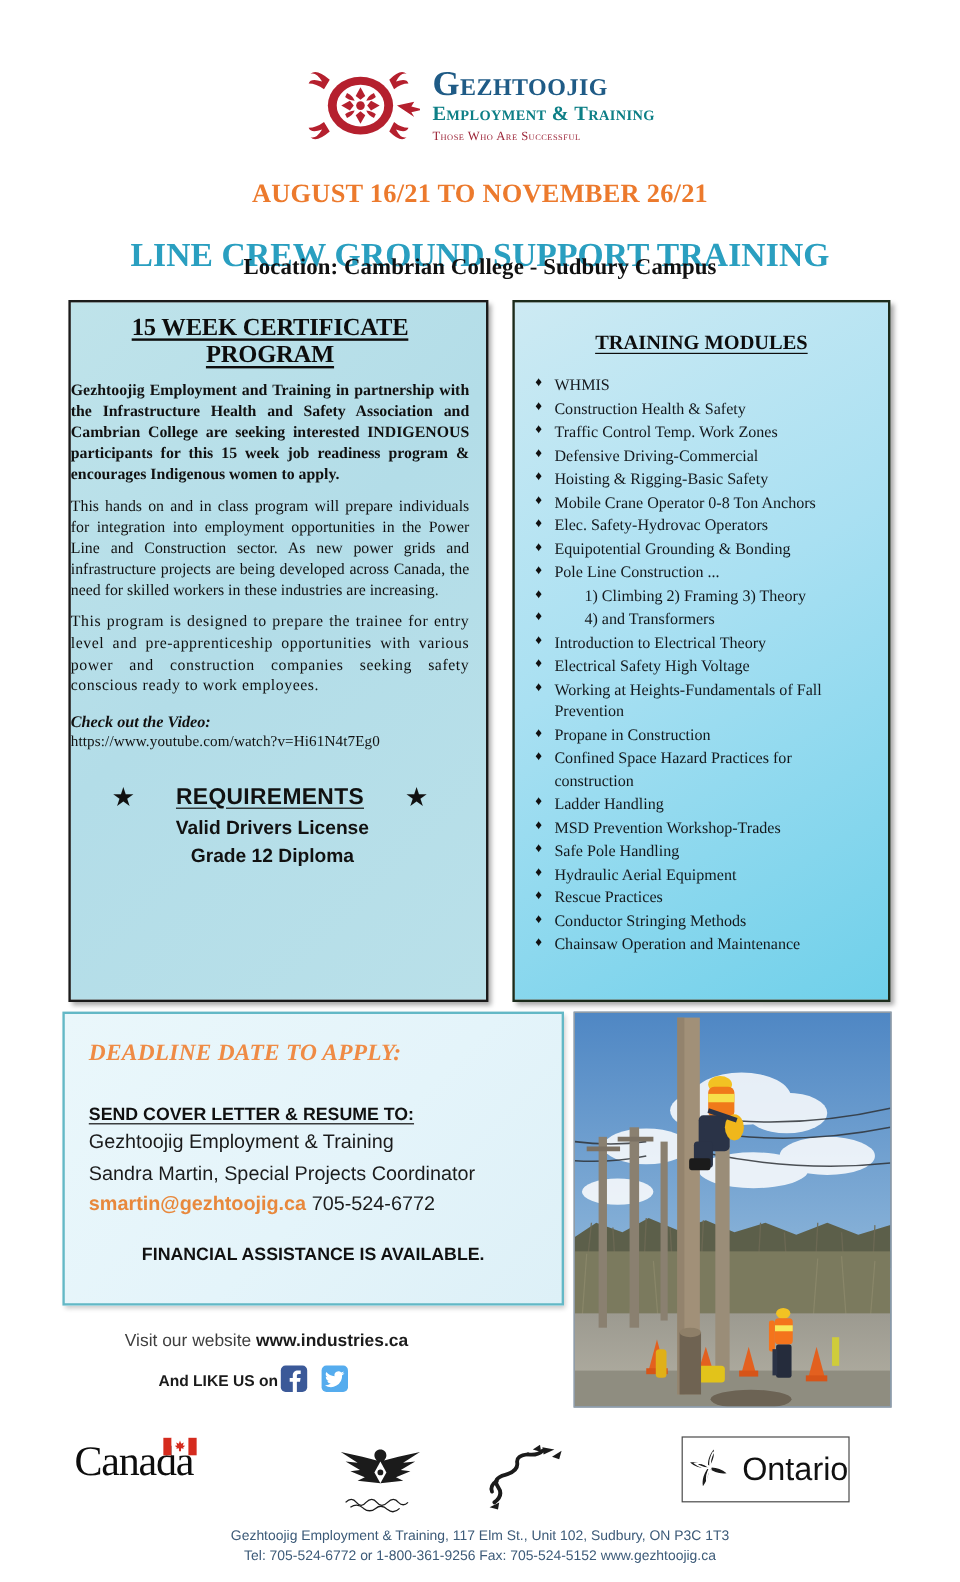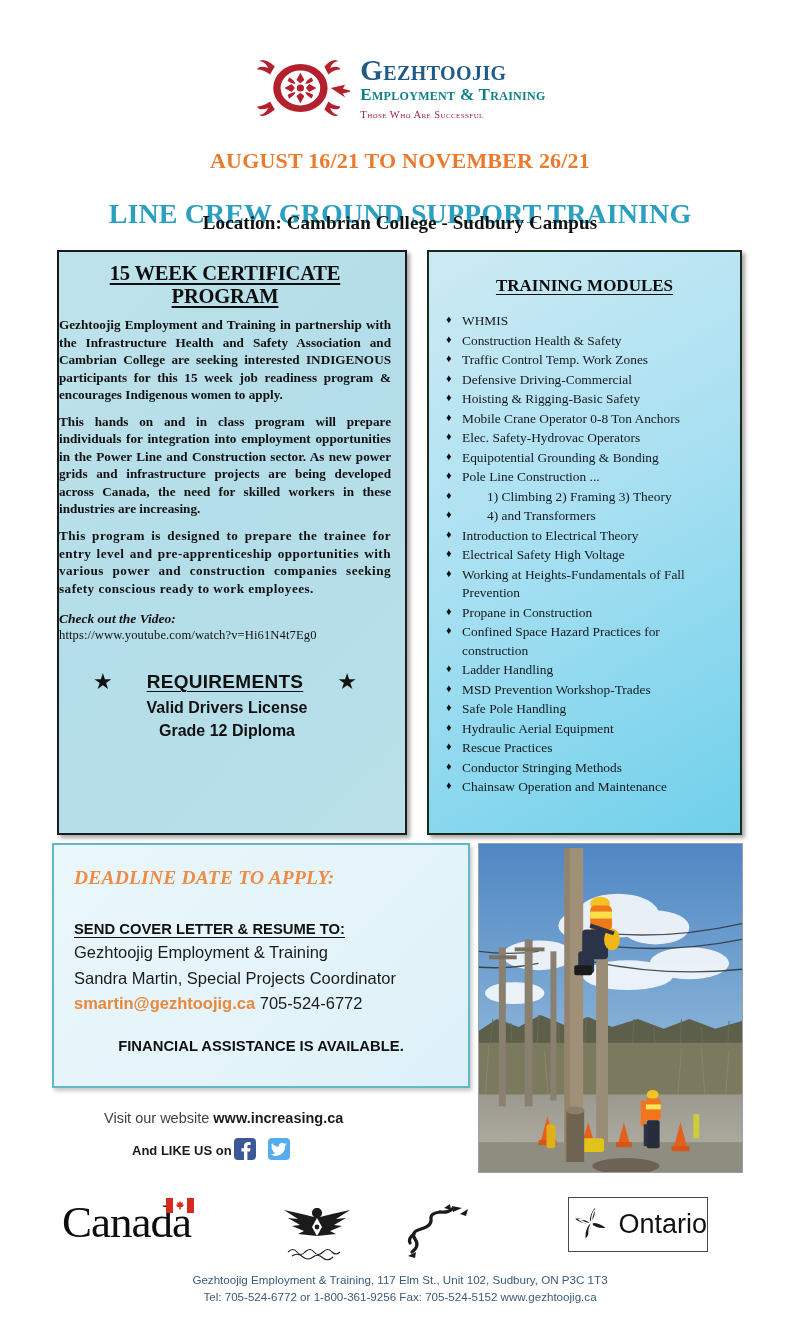--- a/index.html
+++ b/index.html
@@ -74,21 +74,21 @@
     letter-spacing:-.2px; margin-bottom:8px;
   }
   .panel-h2 {
     text-align:center; font-weight:700; font-size:17px; color:#0d0d0d;
     text-decoration:underline; text-underline-offset:3px;
     margin-top:12px; margin-bottom:16px;
   }
 
   .para {
     font-size:13.2px; line-height:1.33; color:#111;
-    text-align:justify; margin-bottom:9px;font-weight:bold;
+    text-align:justify; margin-bottom:9px;
   }
   .para.bold { font-weight:700; }
   .para.spread { letter-spacing:.45px; }
 
   .video-lbl {
     font-weight:700; font-style:italic; font-size:13.5px; color:#111;
     margin-top:14px;
   }
   .video-url {
     font-size:12.6px; color:#111; letter-spacing:.1px; margin-top:1px;
@@ -188,21 +188,21 @@
   }
   .soc { position:absolute; top:1138px; width:22px; height:22px; border-radius:4px; }
   .soc.fb { left:234px; background:#3b5998; }
   .soc.tw { left:268px; background:#55acee; }
   .soc svg { display:block; width:22px; height:22px; }
 
   
   .flogo { position:absolute; }
   .canada-logo { left:62px; top:1200px; }
   .canada-word {
-    font-family:"Liberation Serif", serif; font-size:45px; color:#0d0d0d;
+    font-family:"Liberation Serif", serif; font-size:35px; color:#0d0d0d;
     letter-spacing:-1px; line-height:1;
   }
   .canada-flag {
     position:absolute; right:-3px; top:-2px; width:28px; height:15px;
   }
   .aki-logo { left:272px; top:1202px; width:90px; height:60px; }
   .snake-logo { left:400px; top:1204px; width:80px; height:55px; }
   .ont-logo {
     left:568px; top:1197px; width:140px; height:55px;
     border:1px solid #4a4a4a; display:flex; align-items:center; gap:4px;
@@ -435,21 +435,21 @@
       <rect x="68" y="282" width="9" height="24" rx="3" fill="#e0b018"></rect>
       <rect x="216" y="272" width="6" height="24" fill="#cfcc3a"></rect>
 
       <rect x="88" y="268" width="18" height="52" fill="#6f6352"></rect>
       <ellipse cx="97" cy="268" rx="9" ry="4" fill="#8e7f68"></ellipse>
       <ellipse cx="148" cy="324" rx="34" ry="8" fill="#6c6354"></ellipse>
     </svg>
   </div>
 
   <div class="web-line">
-    <span>Visit our website </span><b>www.increasing.ca</b>
+    <span>Visit our website </span><b>www.industries.ca</b>
   </div>
   <div class="like-line">And LIKE US on</div>
   <div class="soc fb">
     <svg viewBox="0 0 22 22">
       <path d="M13.4 22 V13.4 H16 l.5-3.1H13.4V8.4c0-.9.3-1.5 1.6-1.5h1.6V4.1A23 23 0 0 0 14.2 4C11.8 4 10 5.5 10 8.1v2.2H7.4v3.1H10V22z" fill="#ffffff"></path>
     </svg>
   </div>
   <div class="soc tw">
     <svg viewBox="0 0 22 22">
       <path d="M19 6.2c-.6.3-1.2.5-1.9.6.7-.4 1.2-1.1 1.4-1.8-.6.4-1.3.7-2.1.8a3.3 3.3 0 0 0-5.6 3A9.3 9.3 0 0 1 4 5.3a3.3 3.3 0 0 0 1 4.4c-.5 0-1-.2-1.5-.4a3.3 3.3 0 0 0 2.6 3.3c-.5.1-1 .2-1.5 0a3.3 3.3 0 0 0 3 2.3 6.6 6.6 0 0 1-4.9 1.4 9.3 9.3 0 0 0 14.4-8.2c.7-.5 1.3-1.1 1.8-1.8z" fill="#ffffff"></path>

